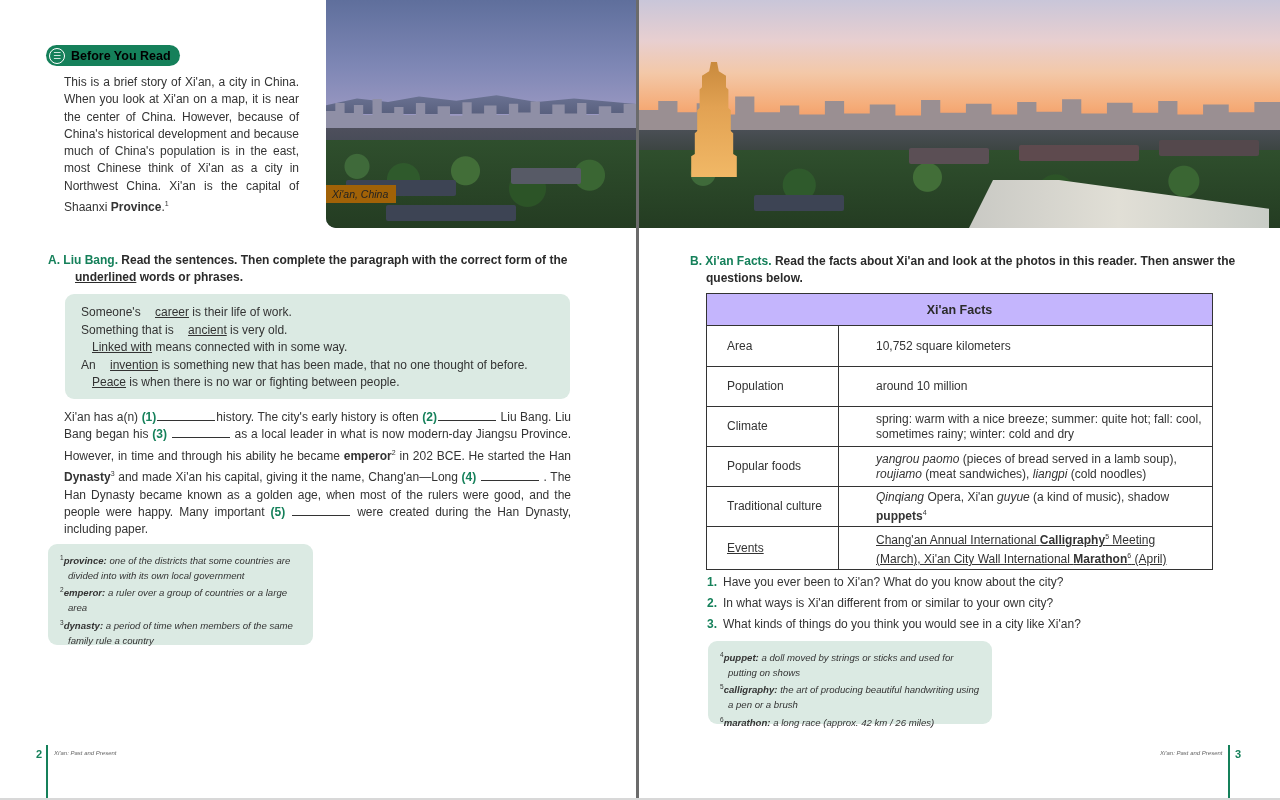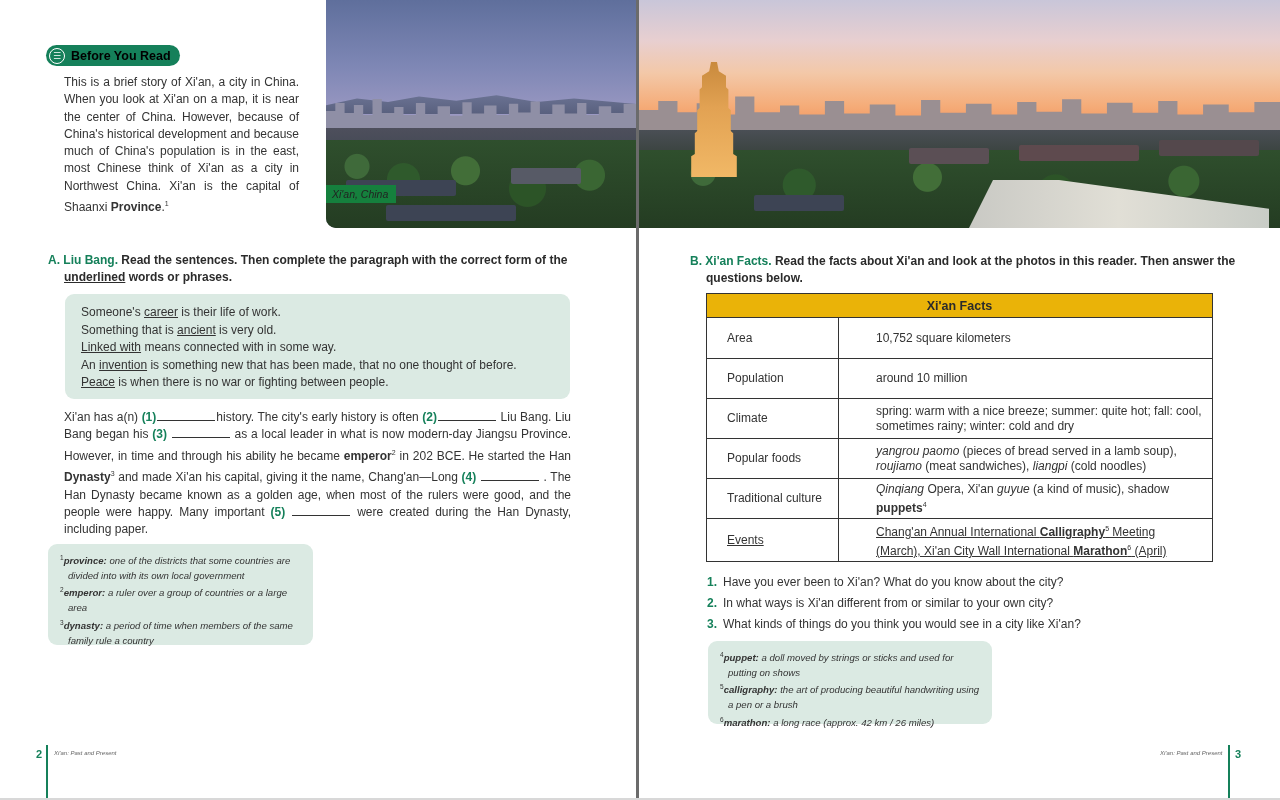--- a/index.html
+++ b/index.html
@@ -36,37 +36,37 @@
       radial-gradient(circle at 65% 55%, #2c5427 0 18px, transparent 19px),
       radial-gradient(circle at 85% 40%, #3a6633 0 15px, transparent 16px),
       linear-gradient(180deg, #2f4f2d 0%, #243c22 100%); }
   .temple-roof { position: absolute; background: #3d4454; height: 16px; border-radius: 2px; }
   .pagoda { position: absolute; left: 45px; top: 62px; width: 60px; height: 115px;
     background: linear-gradient(180deg, #c98a3d 0%, #e2a253 40%, #f1b866 100%);
     clip-path: polygon(45% 0, 55% 0, 58% 8%, 70% 12%, 70% 22%, 74% 24%, 74% 40%, 78% 42%, 78% 60%, 82% 62%, 82% 80%, 88% 82%, 88% 100%, 12% 100%, 12% 82%, 18% 80%, 18% 62%, 22% 60%, 22% 42%, 26% 40%, 26% 24%, 30% 22%, 30% 12%, 42% 8%); }
   .plaza { position: absolute; left: 330px; top: 180px; width: 300px; height: 48px;
     background: linear-gradient(90deg, #c9c9c4 0%, #e1dfd6 50%, #c8ccc6 100%);
     clip-path: polygon(8% 0, 30% 0, 100% 60%, 100% 100%, 0 100%); }
-  .caption { position: absolute; left: 326px; top: 185px; background: #15803d; padding: 3px 8px 3px 6px;
+  .caption { position: absolute; left: 326px; top: 185px; background: #a16207; padding: 3px 8px 3px 6px;
     font-style: italic; font-size: 10.5px; color: #222; }
 
   
   .byr-badge { position: absolute; left: 46px; top: 45px; height: 21px; padding: 0 9px 0 3px;
     background: #15805a; border-radius: 11px; display: flex; align-items: center; gap: 6px; }
   .byr-icon { width: 16px; height: 16px; border-radius: 50%; border: 1.5px solid #ffffff;
     color: #fff; font-size: 9px; font-weight: bold; display: flex; align-items: center; justify-content: center; }
   .byr-label { color: #000000; font-weight: bold; font-size: 12.5px; }
   .byr-text { position: absolute; left: 64px; top: 74px; width: 235px; font-size: 12px; line-height: 17.3px;
     text-align: justify; color: #333; }
 
   
   .sec-head { position: absolute; font-size: 12px; line-height: 17px; font-weight: bold; color: #2b2b2b; }
   .sec-head .letter, .sec-head .topic { color: #15805a; }
   .sec-head .indent { display: block; padding-left: 16px; }
-  .u { text-decoration: underline; }
+  .u { text-decoration: underline; margin-left: 11px; }
 
   
   .vocab-box { position: absolute; left: 65px; top: 294px; width: 505px; height: 105px; background: #dbeae3;
     border-radius: 9px; padding: 10px 16px; font-size: 12px; line-height: 17.5px; color: #333; }
 
   
   .cloze { position: absolute; left: 64px; top: 409px; width: 507px; font-size: 12px; line-height: 17.4px;
     text-align: justify; color: #333; }
   .num { color: #15805a; font-weight: bold; }
   .blank { display: inline-block; border-bottom: 1px solid #333; width: 58px; height: 12px; vertical-align: baseline; margin: 0 1px; }
@@ -76,21 +76,21 @@
   .fn-box { position: absolute; background: #dbeae3; border-radius: 9px; padding: 7px 12px; font-size: 9.6px;
     line-height: 14.6px; font-style: italic; color: #333; }
   .fn-box .fn { padding-left: 8px; text-indent: -8px; }
   .fn-box sup { font-size: 6.5px; font-style: normal; }
   .fn-box .term { font-weight: bold; }
   .fn-left { left: 48px; top: 544px; width: 265px; height: 101px; }
   .fn-right { left: 708px; top: 641px; width: 284px; height: 83px; }
 
   
   .facts { position: absolute; left: 706px; top: 293px; width: 507px; border-collapse: collapse; font-size: 12px; color: #333; }
-  .facts th { background: #eab308; height: 24px; font-weight: bold; font-size: 12.5px; border: 1.5px solid #333; color: #2b2b2b; }
+  .facts th { background: #c4b5fd; height: 32px; font-weight: bold; font-size: 12.5px; border: 1.5px solid #333; color: #2b2b2b; }
   .facts td { border: 1.5px solid #333; padding: 2px 10px 2px 20px; line-height: 15px; vertical-align: middle; }
   .facts td.val { padding-left: 37px; }
   .facts td.key { width: 132px; }
   .facts i { font-style: italic; }
   .facts sup { font-size: 7px; }
 
   
   .questions { position: absolute; left: 707px; top: 572px; font-size: 12px; line-height: 21px; color: #333; list-style: none; }
   .questions li .qn { color: #15805a; font-weight: bold; display: inline-block; width: 16px; }
 

